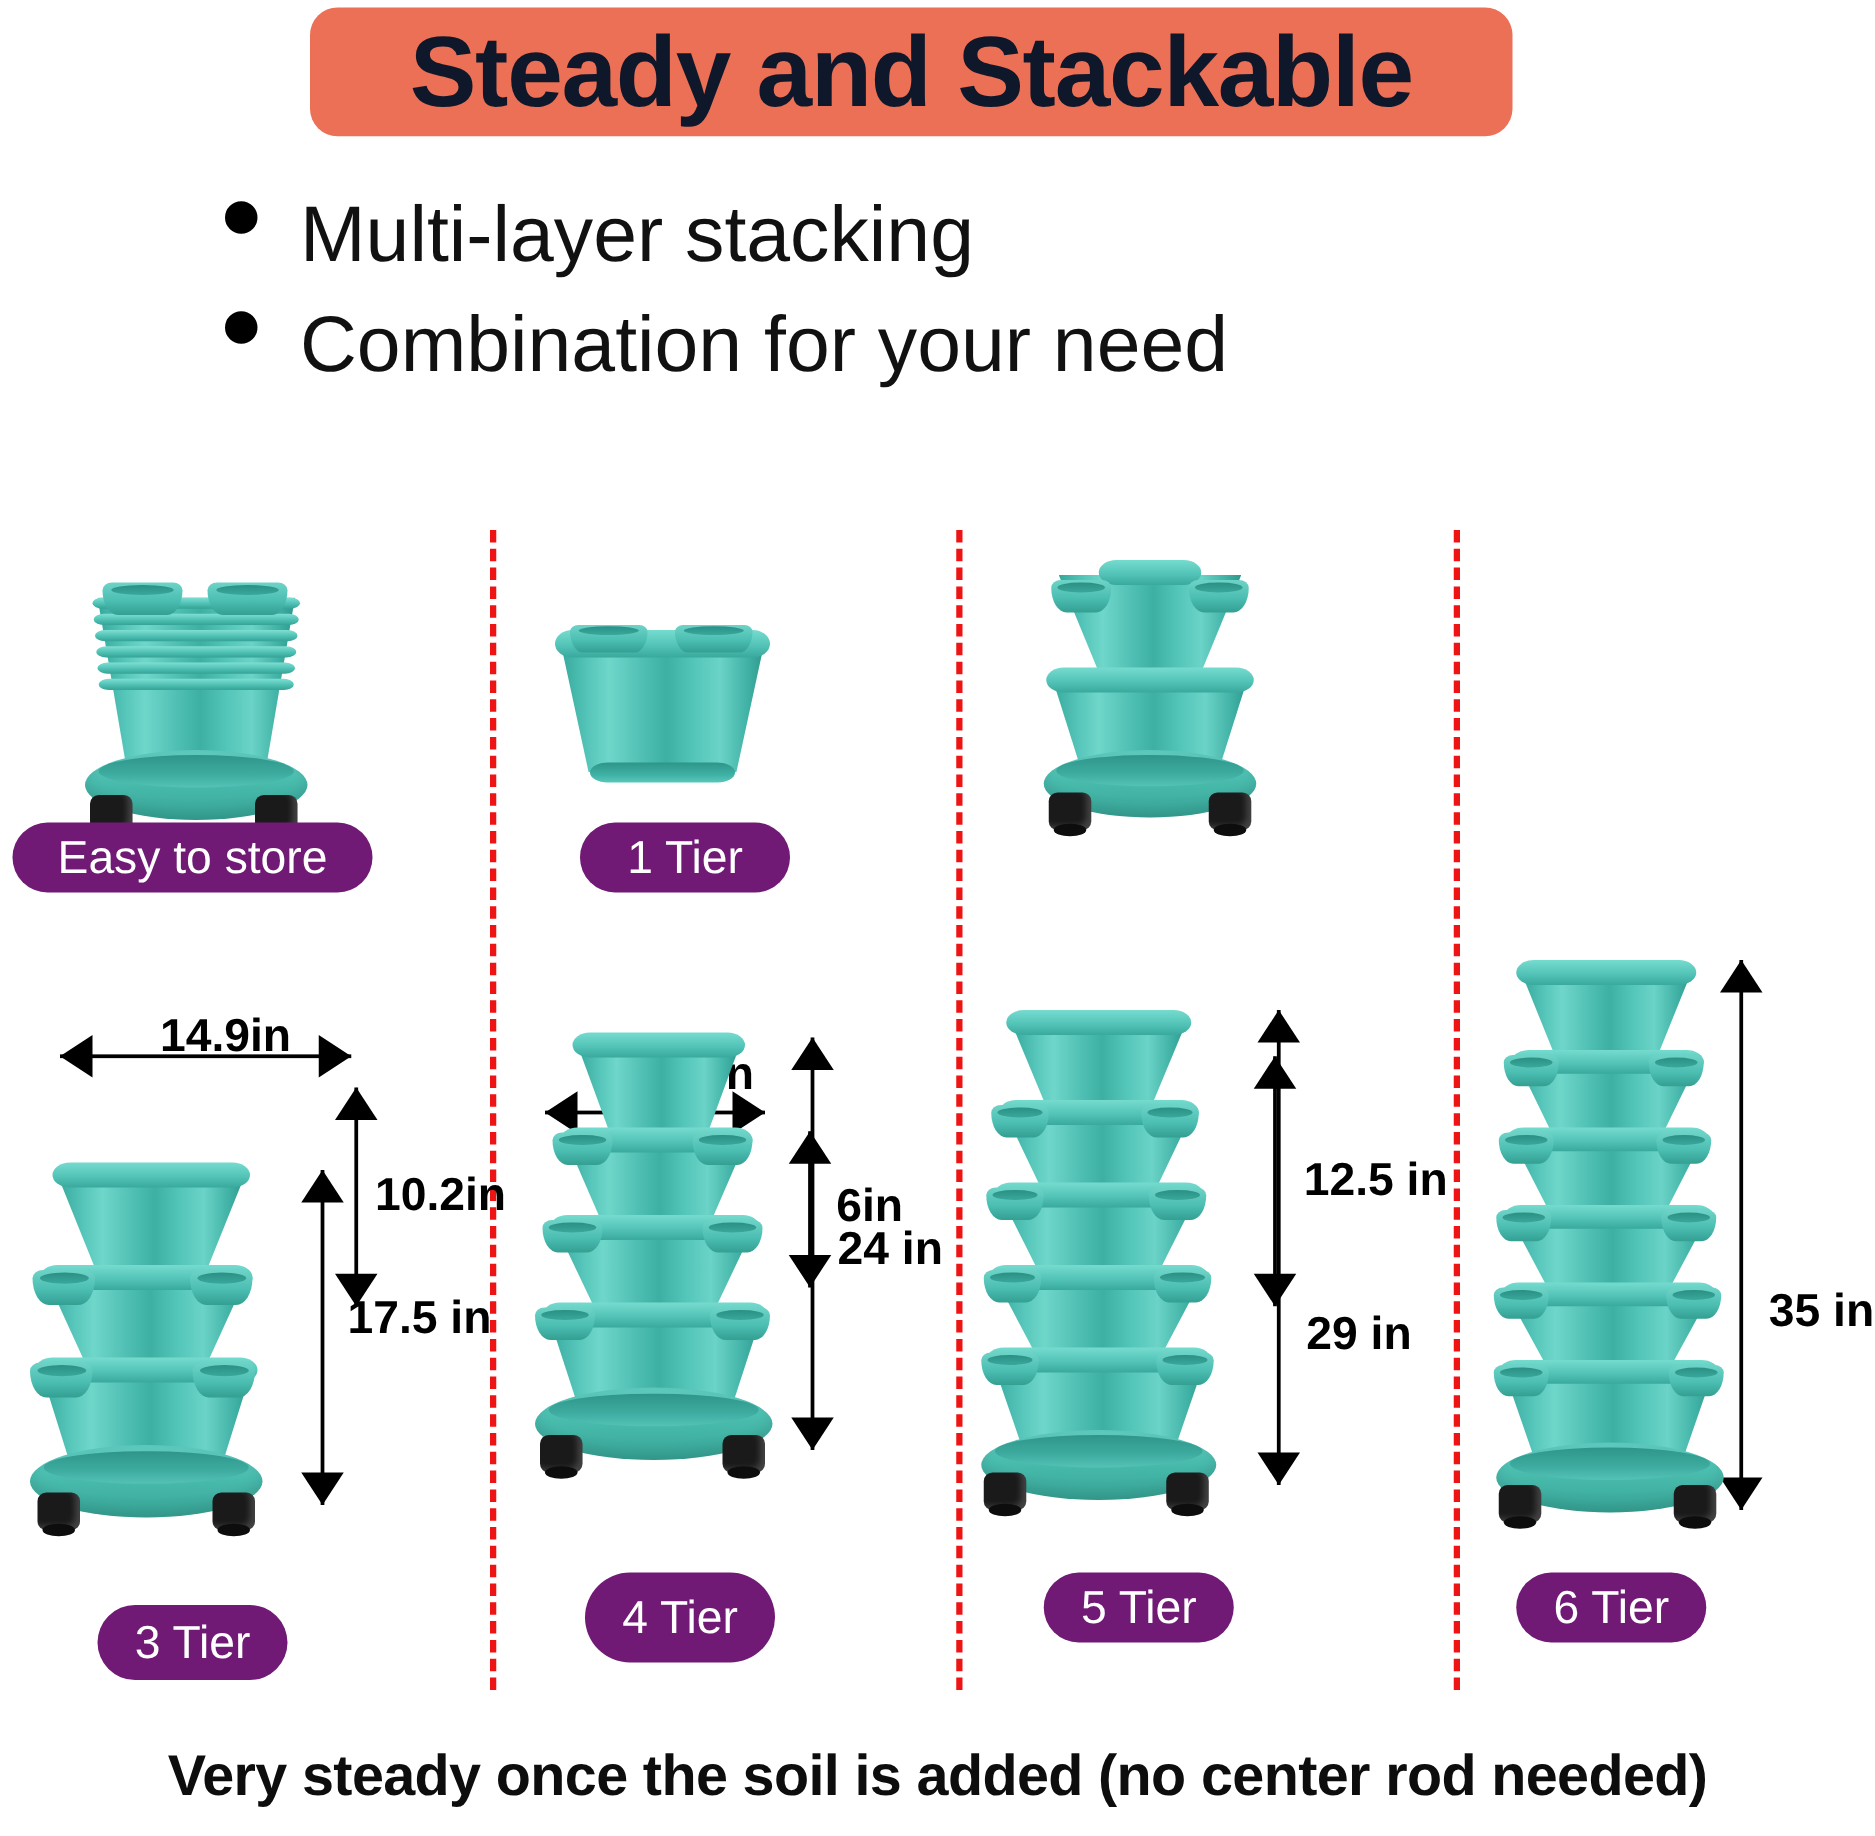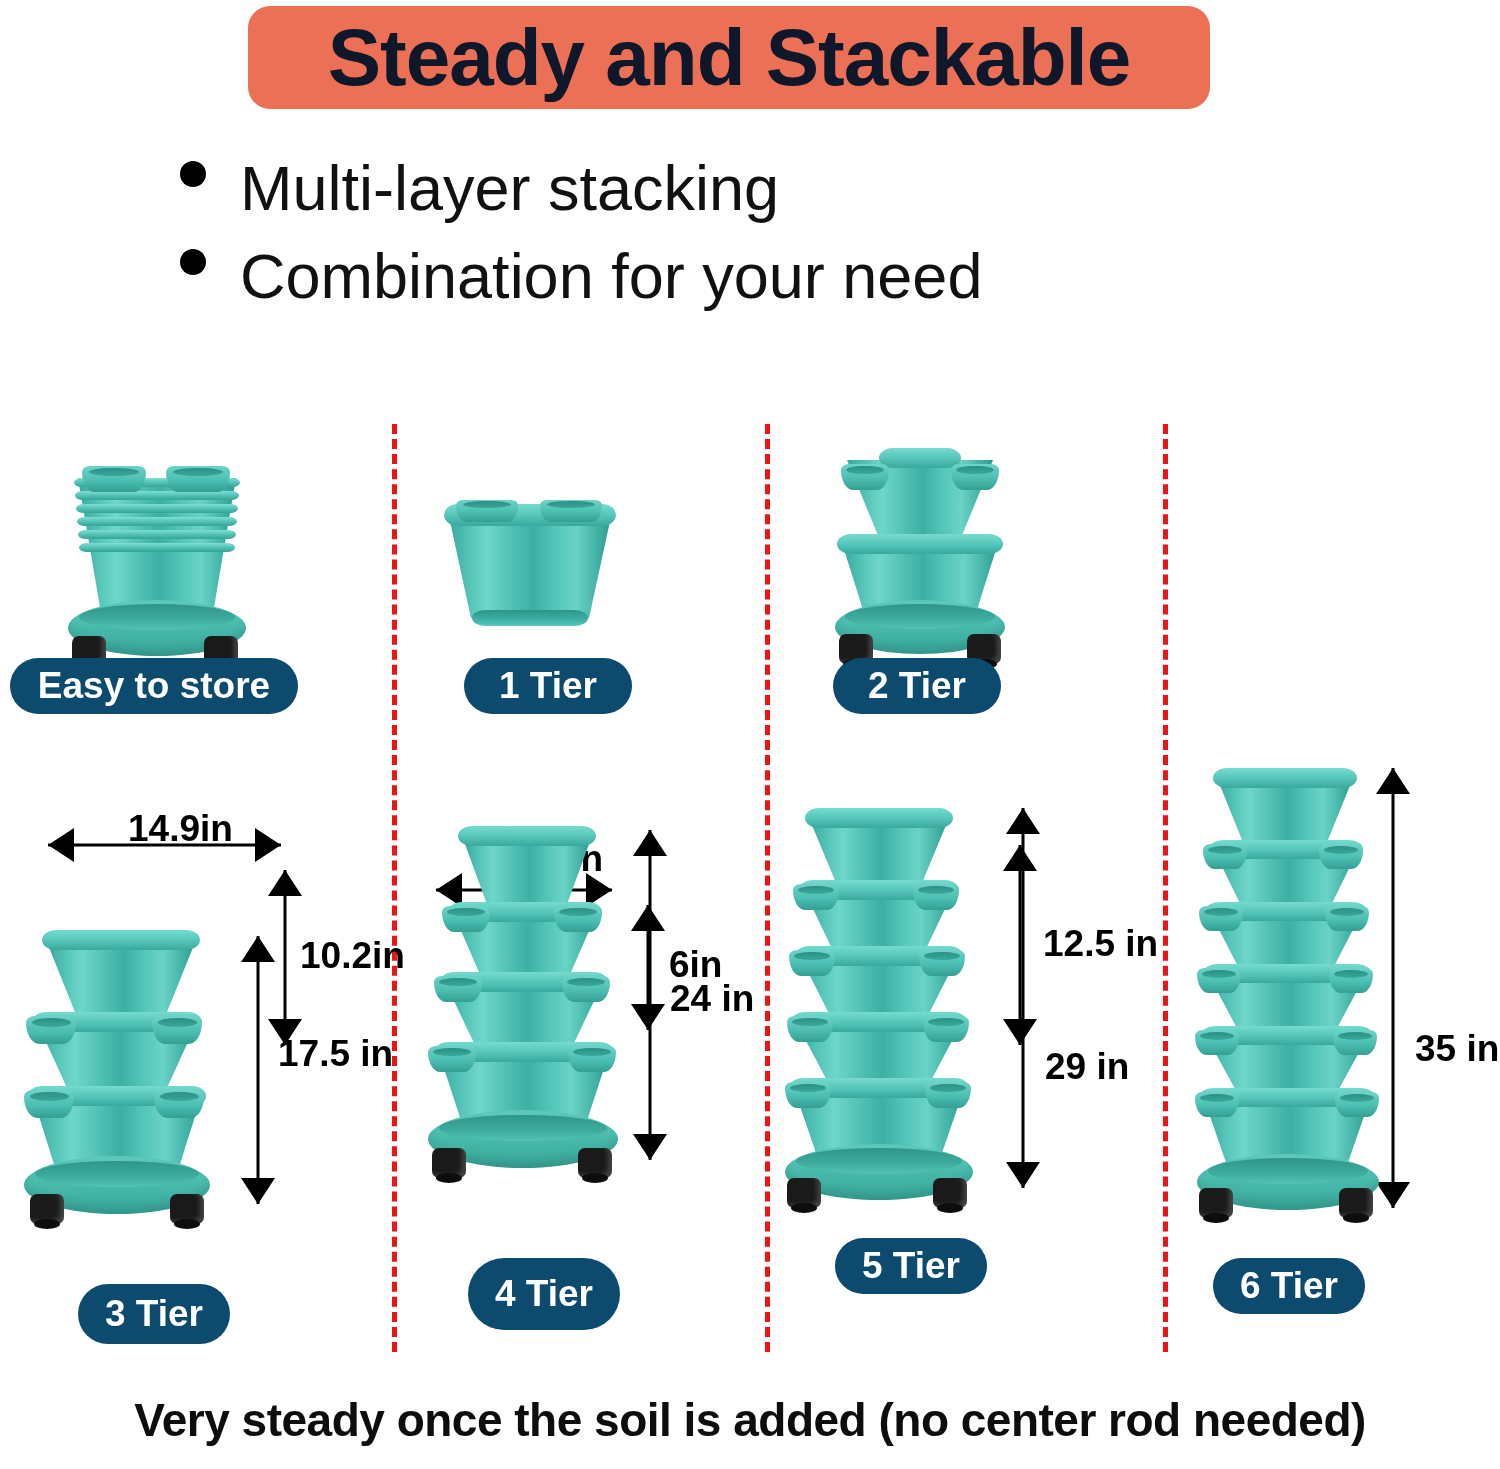--- a/index.html
+++ b/index.html
@@ -35,22 +35,22 @@
 
   
   .divider{
     position:absolute;width:0;border-left:5px dashed #ee1414;
   }
 
   
   .panel{position:absolute;}
 
   .pill{
-    position:absolute;background:#0c4a6e;border-radius:999px;
-    color:#fff;font-weight:bold;
+    position:absolute;background:#701a75;border-radius:999px;
+    color:#fff;font-weight:normal;
     display:flex;align-items:center;justify-content:center;
     white-space:nowrap;letter-spacing:0px;
   }
 
   .dimlabel{
     position:absolute;color:#000;font-weight:bold;white-space:nowrap;line-height:1;
   }
 
   
   .harrow{position:absolute;height:0;}
@@ -262,21 +262,20 @@
     <div class="tier flat" style="left:14px;top:98px;width:158px;height:70px;"></div>
     <div class="tier-lip" style="left:10px;top:92px;width:166px;height:20px;"></div>
 
     <div class="base" style="left:8px;top:158px;width:170px;height:54px;">
       <div class="rim"></div>
     </div>
     <div class="caster" style="left:12px;top:192px;"></div>
     <div class="caster" style="left:140px;top:192px;"></div>
   </div>
 
-  <div class="pill" style="left:68px;top:258px;width:168px;height:56px;font-size:37px;">2 Tier</div>
 </div>
 
 <div class="panel" style="left:0px;top:900px;width:392px;height:430px;">
 
   <div class="varrow" style="left:258px;top:36px;height:268px;">
     <div class="shaft"></div>
     <div class="head t"></div>
     <div class="head b"></div>
   </div>
   <div class="dimlabel" style="left:278px;top:135px;font-size:37px;">17.5 in</div>
@@ -415,21 +414,21 @@
       <div class="pmouth"></div>
     </div>
 
     <div class="base" style="left:6px;top:338px;width:188px;height:56px;">
       <div class="rim"></div>
     </div>
     <div class="caster" style="left:8px;top:372px;"></div>
     <div class="caster" style="left:154px;top:372px;"></div>
   </div>
 
-  <div class="pill" style="left:70px;top:458px;width:152px;height:56px;font-size:37px;">5 Tier</div>
+  <div class="pill" style="left:70px;top:478px;width:152px;height:56px;font-size:37px;">5 Tier</div>
 </div>
 
 <div class="panel" style="left:1163px;top:750px;width:337px;height:580px;">
 
   <div class="varrow" style="left:230px;top:18px;height:440px;">
     <div class="shaft"></div>
     <div class="head t"></div>
     <div class="head b"></div>
   </div>
   <div class="dimlabel" style="left:252px;top:280px;font-size:37px;">35 in</div>

